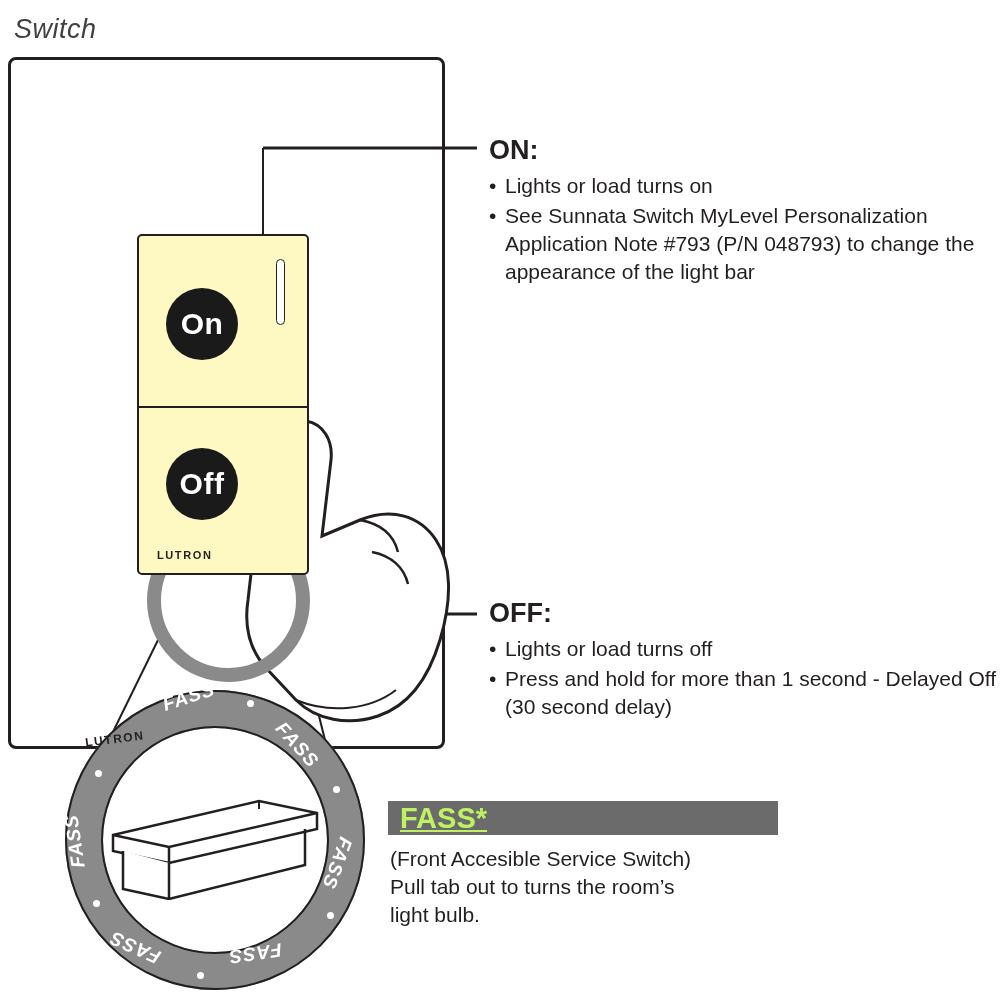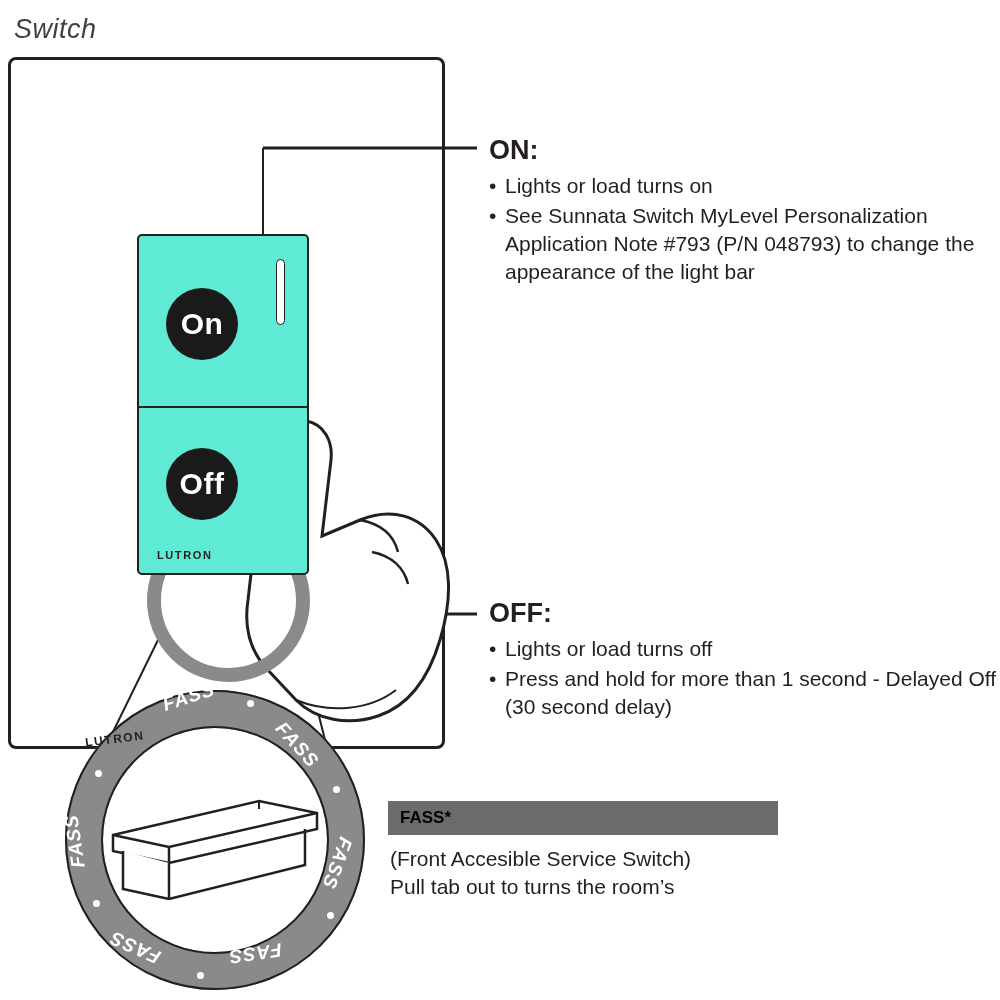--- a/index.html
+++ b/index.html
@@ -44,21 +44,21 @@
   }
   
   .switch-body {
     position: absolute;
     left: 137px;
     top: 234px;
     width: 172px;
     height: 341px;
     border: 2px solid #231f20;
     border-radius: 5px;
-    background: #5eead4;
+    background: #fef9c3;
     box-sizing: border-box;
     z-index: 3;
   }
   .switch-divider {
     position: absolute;
     left: 0;
     top: 170px;
     width: 100%;
     height: 0;
     border-top: 2px solid #231f20;
@@ -141,23 +141,24 @@
     top: 801px;
     width: 390px;
     height: 34px;
     background: #6b6b6b;
     display: flex;
     align-items: center;
     padding-left: 12px;
     box-sizing: border-box;
   }
   .fass-bar-text {
-    color: #000000;
-    font-size: 17px;
-    font-weight: bold;
+    color: #bef264;
+    font-size: 29px;
+    font-weight: bold;
+    text-decoration: underline;
   }
   .fass-desc {
     position: absolute;
     left: 390px;
     top: 845px;
     width: 400px;
     font-size: 21px;
     line-height: 28px;
     color: #231f20;
   }
@@ -318,20 +319,21 @@
       <span class="bullet-text">Press and hold for more than 1 second - Delayed Off (30 second delay)</span>
     </div>
   </div>
 
   <div class="fass-bar">
     <span class="fass-bar-text">FASS*</span>
   </div>
   <div class="fass-desc">
     <div>(Front Accesible Service Switch)</div>
     <div>Pull tab out to turns the room’s</div>
+    <div>light bulb.</div>
   </div>
 
   <div class="magnifier">
     <div class="mag-ring"></div>
     <div class="mag-ring-outline"></div>
     <div class="mag-inner-outline"></div>
 
     <div class="fass-word" style="left:124px; top:-4px; transform: translate(-50%,0) rotate(-18deg);">FASS</div>
     <div class="fass-word" style="left:232px; top:44px; transform: translate(-50%,0) rotate(48deg);">FASS</div>
     <div class="fass-word" style="left:272px; top:162px; transform: translate(-50%,0) rotate(110deg);">FASS</div>

